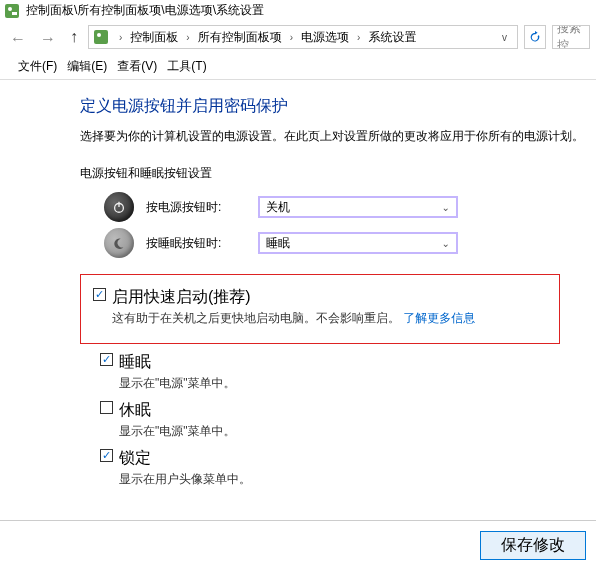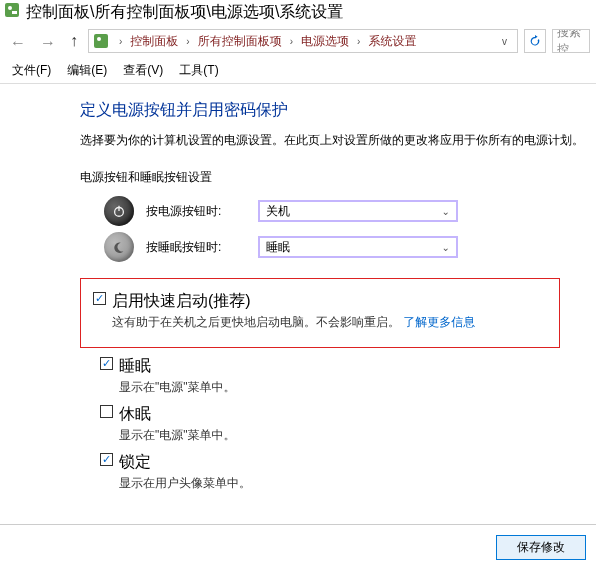--- a/index.html
+++ b/index.html
@@ -7,23 +7,24 @@
       font-family: "Microsoft YaHei", "Segoe UI", sans-serif;
       font-size: 12px;
       background: #fff;
       color: #000;
       width: 596px;
       height: 570px;
       overflow: hidden;
     }
     .title-bar {
       display: flex;
+      align-items: center;
       gap: 6px;
       padding: 2px 4px;
-      font-size: 16px;
+      font-size: 12px;
     }
     .title-bar svg { flex-shrink: 0; }
     .nav-row {
       display: flex;
       align-items: center;
       padding: 4px 6px;
       border-bottom: 1px solid transparent;
       gap: 6px;
     }
     .nav-arrow {
@@ -37,43 +38,43 @@
       display: flex;
       align-items: center;
       flex: 1;
       border: 1px solid #ccc;
       height: 24px;
       padding: 0 4px;
       gap: 2px;
     }
     .breadcrumb svg { margin-right: 2px; }
     .bc-sep { color: #555; padding: 0 6px; font-size: 10px;}
-    .bc-item { color: #7f1d1d; cursor: pointer; }
+    .bc-item { color: #000000; cursor: pointer; }
     .bc-refresh {
       width: 22px;
       height: 24px;
       border: 1px solid #ccc;
       display: flex;
       align-items: center;
       justify-content: center;
     }
     .search-box {
       border: 1px solid #ccc;
       height: 24px;
       width: 38px;
       padding: 5px 4px;
       color: #888;
       display: flex;
       align-items: center;
       overflow: hidden;
     }
     .menu-bar {
       display: flex;
-      gap: 16px;
-      padding: 4px 12px;
+      gap: 10px;
+      padding: 4px 18px;
       border-bottom: 1px solid #ddd;
       align-items: flex-end;
     }
     .menu-item { cursor: pointer; }
     .content {
       padding: 16px 0 0 80px;
     }
     .heading {
       color: #003399;
       font-size: 16px;
@@ -176,21 +177,21 @@
       left: 0;
       display: flex;
       justify-content: flex-end;
       padding: 10px 10px 0 0;
     }
     .btn {
       border: 1px solid #0078d7;
       background: #e5f1fb;
       padding: 3px 20px;
       cursor: pointer;
-      font-size: 12px;
+      font-size: 16px;
     }
   </style>
 </head>
 <body>
 
 <div class="title-bar">
   <svg width="16" height="16" viewBox="0 0 16 16">
     <rect x="1" y="1" width="14" height="14" rx="2" fill="#5a9e4a"></rect>
     <circle cx="6" cy="6" r="2" fill="#fff"></circle>
     <rect x="8" y="9" width="5" height="3" fill="#fff"></rect>

